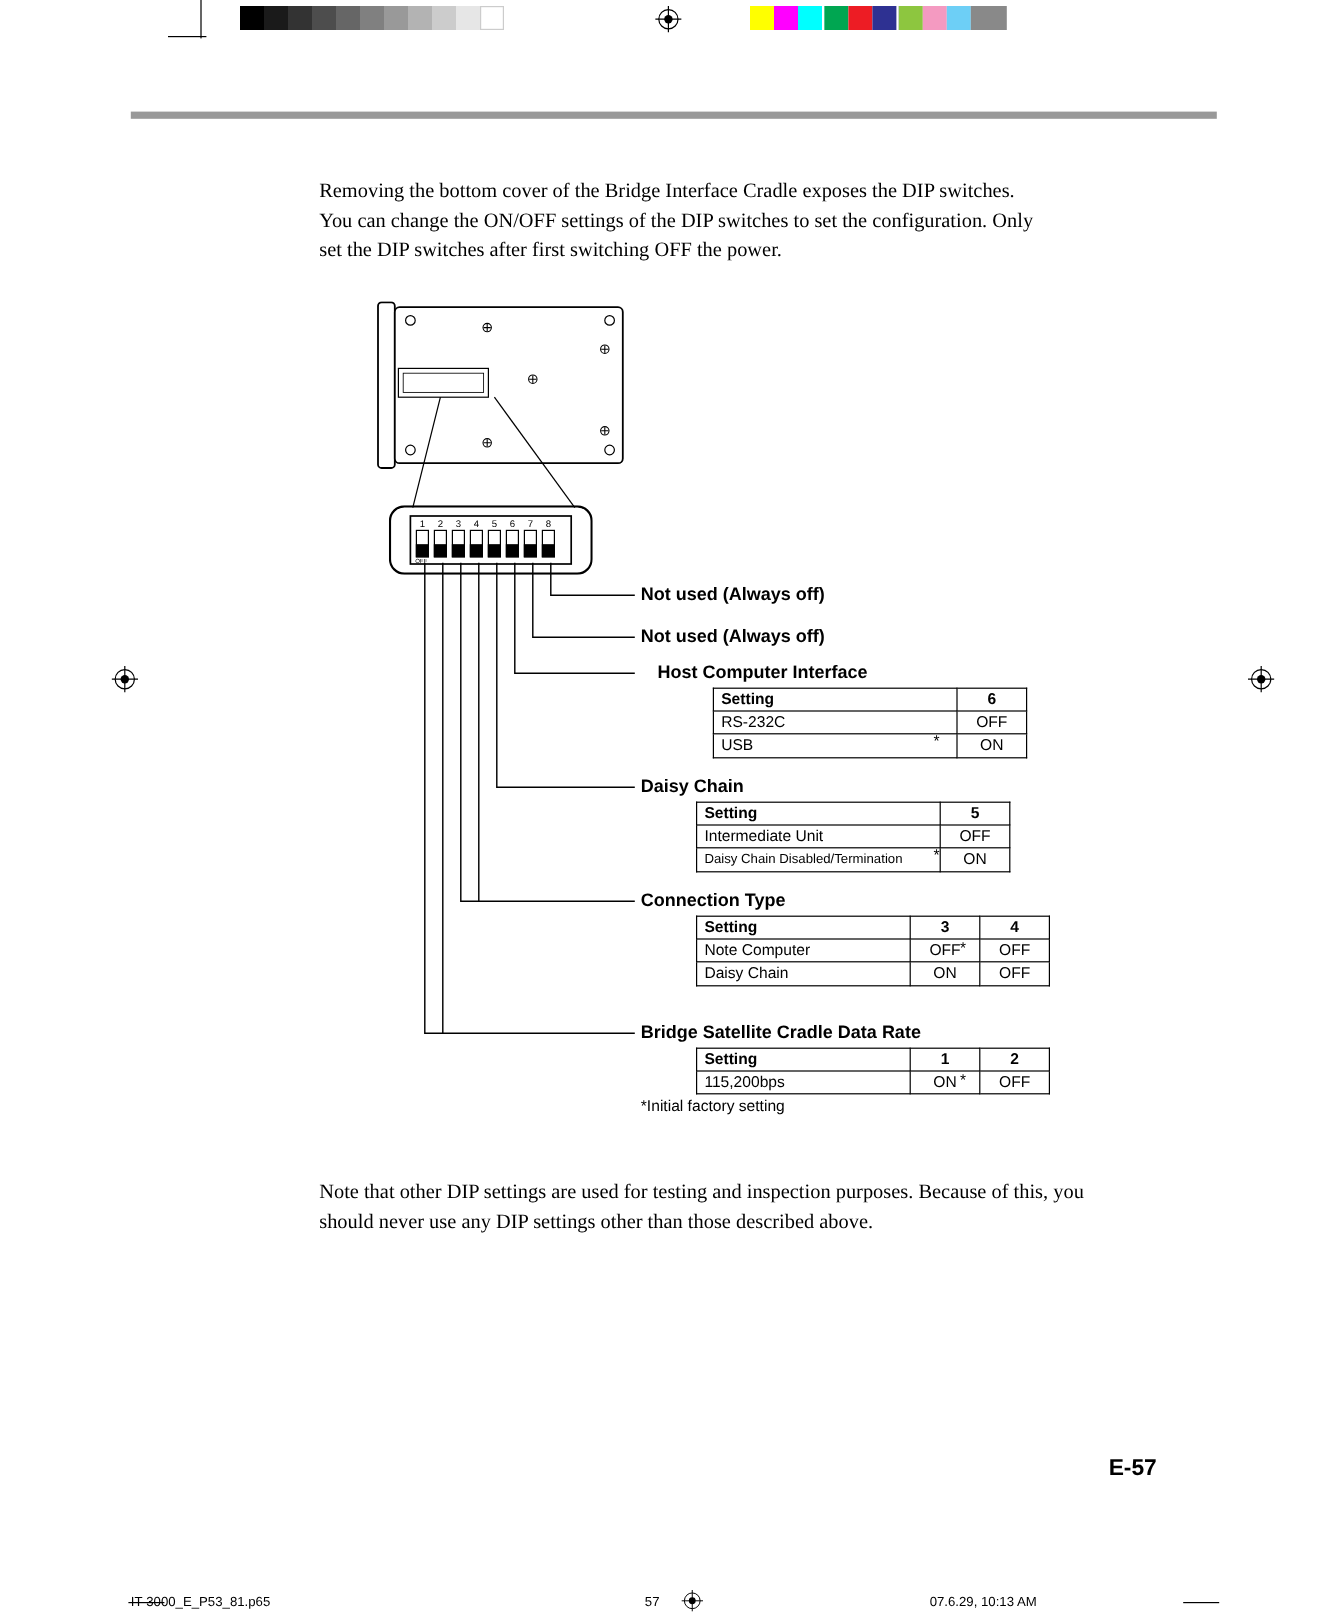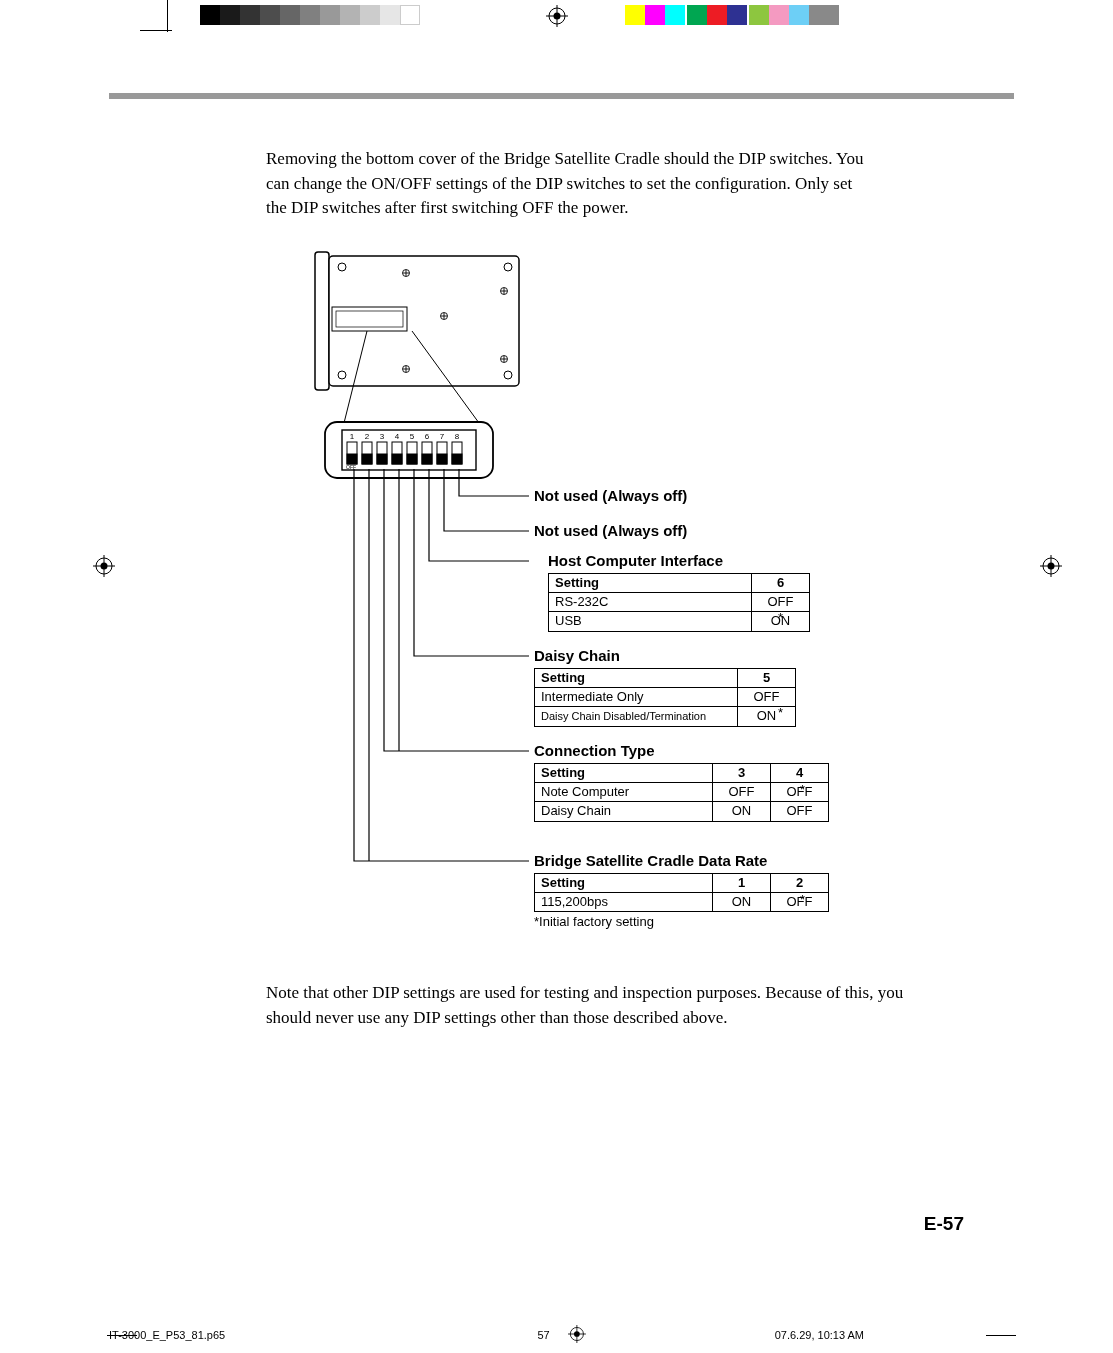--- a/index.html
+++ b/index.html
@@ -33,21 +33,21 @@
   h1 { font-family: Arial, Helvetica, sans-serif; font-size: 23px; font-weight: bold; margin: 0 0 14px 0; }
   .intro { font-size: 17px; line-height: 1.45; margin: 0 0 30px 52px; max-width: 610px; }
   .diagram-area { position: relative; width: 640px; height: 730px; margin-left: 90px; }
   .cradle { position: absolute; left: 10px; top: 0; }
   .cradle svg { display: block; }
   .dip-box { position: absolute; left: 20px; top: 170px; }
   .dip-box svg { display: block; }
   .lines svg { position: absolute; left: 0; top: 0; overflow: visible; }
   .label-block { position: absolute; font-family: Arial, Helvetica, sans-serif; }
   .label-title { font-weight: bold; font-size: 15px; margin-bottom: 4px; white-space: nowrap; }
-  .settings-table { border-collapse: collapse; font-size: 13px; font-family: Arial, Helvetica, sans-serif; }
+  .settings-table { border-collapse: collapse; font-size: 13px; font-family: Arial, Helvetica, sans-serif; margin-left: 46px; }
   .settings-table th, .settings-table td { border: 1px solid #000; padding: 1px 6px; text-align: left; line-height: 1.25; }
   .settings-table th { font-weight: bold; }
   .settings-table .col-val { text-align: center; }
   .asterisk { font-size: 13px; position: absolute; font-family: Arial, Helvetica, sans-serif; }
   .footnote { font-family: Arial, Helvetica, sans-serif; font-size: 13px; margin-top: 2px; }
   .important { font-family: Arial, Helvetica, sans-serif; font-weight: bold; font-size: 17px; margin: 20px 0 8px 52px; }
   .important-body { font-size: 17px; font-weight: normal; line-height: 1.45; margin: 0 0 0 52px; max-width: 640px; }
   .page-num { position: absolute; right: 50px; bottom: 44px; font-family: Arial, Helvetica, sans-serif; font-weight: bold; font-size: 19px; }
   .slug { position: absolute; left: 109px; bottom: 12px; width: 905px; font-family: Arial, Helvetica, sans-serif; font-size: 11px; color: #000; display: flex; justify-content: space-between; align-items: center; }
   .slug .mid { position: absolute; left: 50%; transform: translateX(-50%); display:flex; align-items:center; gap:18px;}
@@ -108,21 +108,21 @@
       <circle cx="11" cy="11" r="8" fill="none" stroke="#000" stroke-width="1"></circle>
       <circle cx="11" cy="11" r="3.5" fill="#000"></circle>
       <line x1="11" y1="0" x2="11" y2="22" stroke="#000"></line>
       <line x1="0" y1="11" x2="22" y2="11" stroke="#000"></line>
     </svg>
 </div>
 
 <div class="gray-rule"></div>
 
 <div class="page">
-  <p class="intro">Removing the bottom cover of the Bridge Satellite Cradle should the DIP switches. You can change the ON/OFF settings of the DIP switches to set the configuration. Only set the DIP switches after first switching OFF the power.</p>
+  <p class="intro">Removing the bottom cover of the Bridge Interface Cradle exposes the DIP switches. You can change the ON/OFF settings of the DIP switches to set the configuration. Only set the DIP switches after first switching OFF the power.</p>
 
   <div class="diagram-area">
 
     <div class="cradle">
       <svg width="210" height="150" viewBox="0 0 210 150">
         <rect x="1" y="1" width="14" height="138" rx="3" fill="#fff" stroke="#000" stroke-width="1.5"></rect>
         <rect x="15" y="5" width="190" height="130" rx="4" fill="#fff" stroke="#000" stroke-width="1.5"></rect>
         <circle cx="28" cy="16" r="4" fill="none" stroke="#000"></circle>
         <circle cx="28" cy="124" r="4" fill="none" stroke="#000"></circle>
         <circle cx="194" cy="16" r="4" fill="none" stroke="#000"></circle>
@@ -244,21 +244,21 @@
 
     <div class="label-block" style="left:230px; top:396px;">
       <div class="label-title">Daisy Chain</div>
       <table class="settings-table">
         <tbody>
             <tr>
               <th style="width:190px">Setting</th>
               <th class="col-val" style="width:45px">5</th>
             </tr>
         <tr>
-              <td>Intermediate Only</td>
+              <td>Intermediate Unit</td>
               <td class="col-val">OFF</td>
             </tr>
         <tr>
               <td style="font-size:11px">Daisy Chain Disabled/Termination</td>
               <td class="col-val">ON</td>
             </tr>
       </tbody>
         </table>
       <span class="asterisk" style="left:244px; top:58px;">*</span>
     </div>

